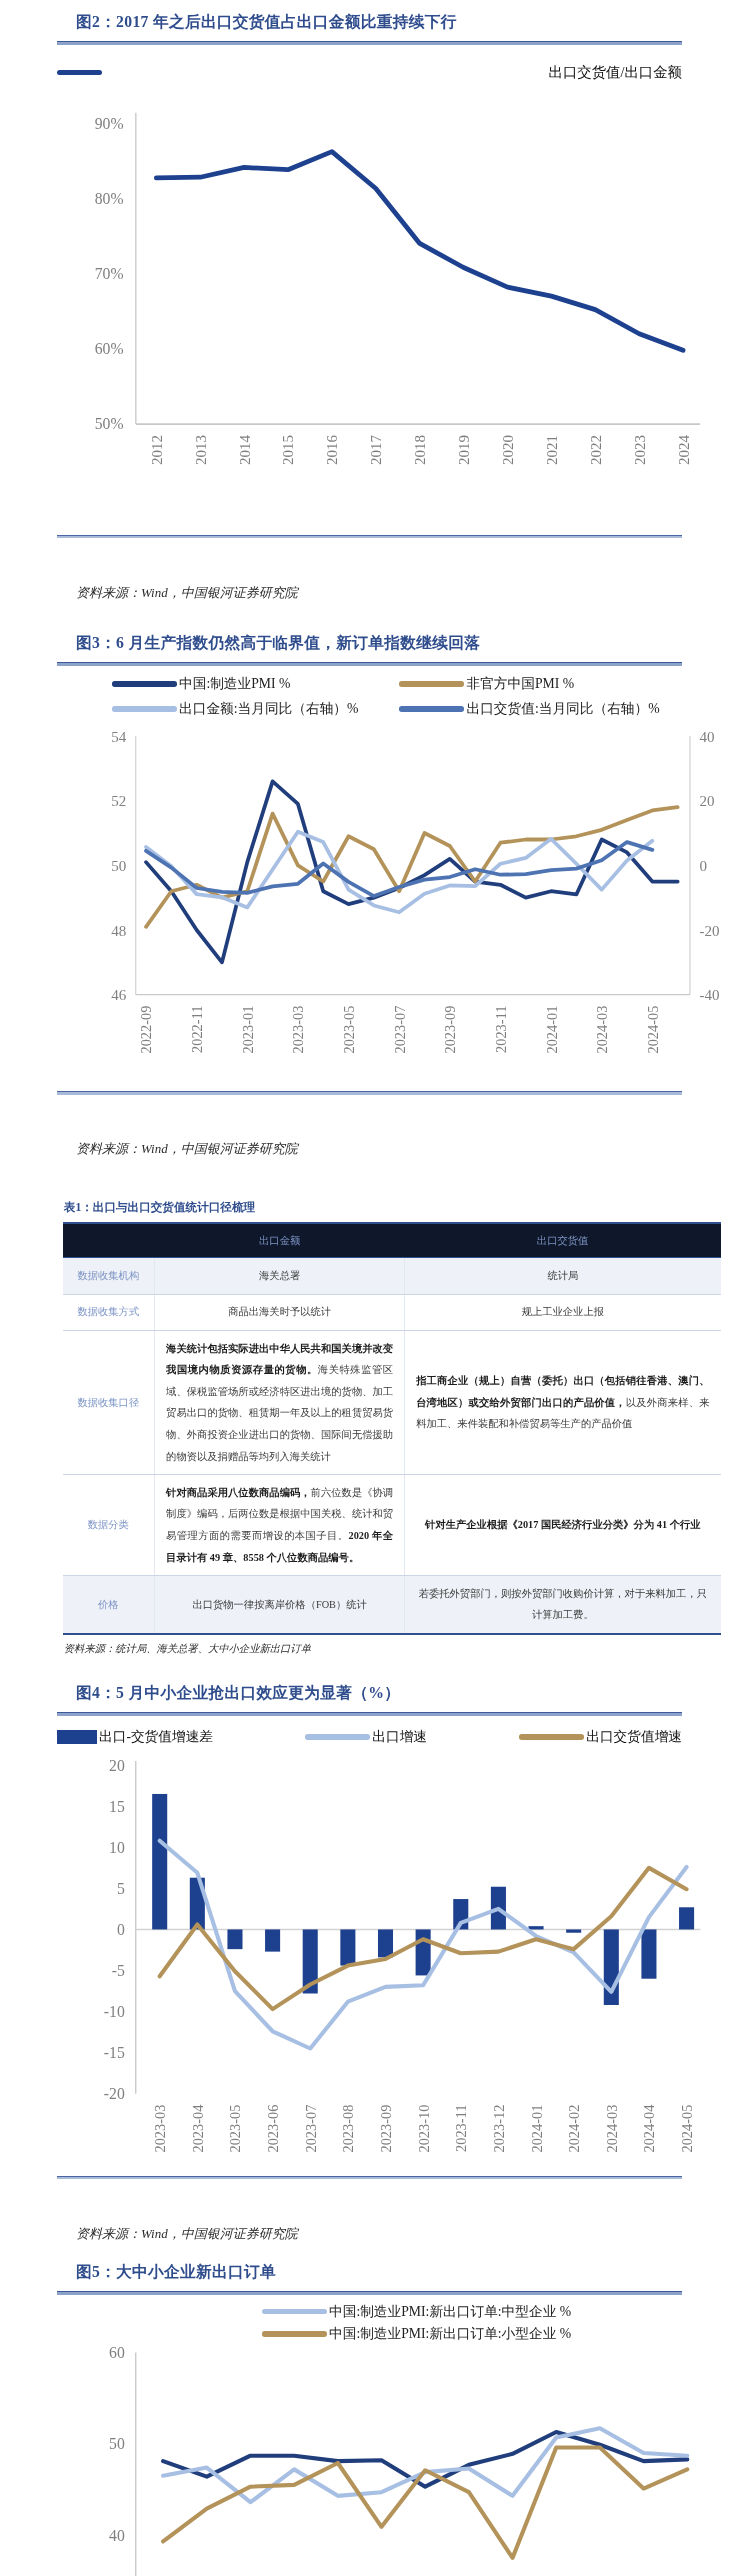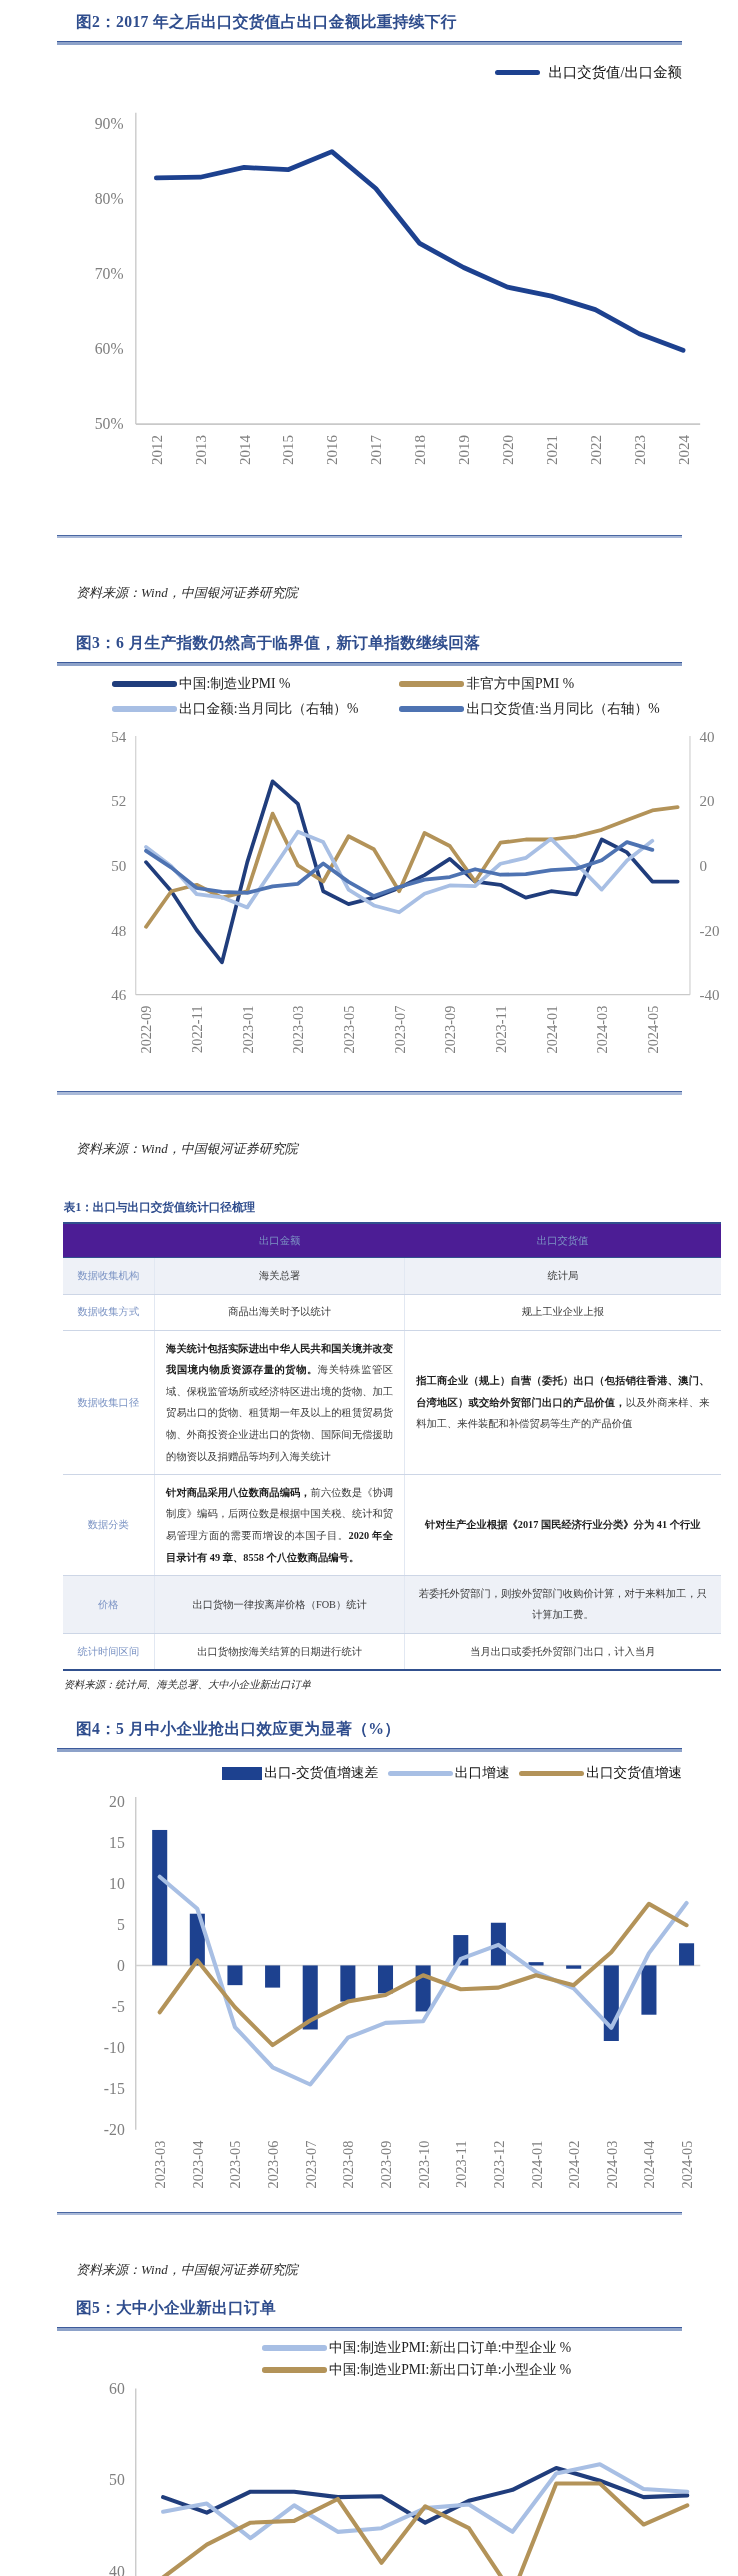--- a/index.html
+++ b/index.html
@@ -5,38 +5,38 @@
   html,body{margin:0;padding:0;}
   body{width:739px;height:2576px;overflow:hidden;background:#ffffff;
        font-family:"Liberation Serif","DejaVu Serif",serif;color:#222;}
   .page{width:739px;height:2576px;position:relative;}
   section{padding:0 57px;}
   h2.figtitle{margin:0;padding:12.3px 19px 0 19px;font-size:15.7px;font-weight:700;color:#2f4d8d;letter-spacing:0.3px;}
   .rule{height:2.7px;margin-top:8.2px;background:#8da2c9;border-top:1.4px solid #3d5b9b;}
   .rule.thin{height:2.1px;margin-top:6.8px;border-top:1.4px solid #4a67a3;background:#a9b9d8;}
   .source{font-style:italic;font-size:13px;color:#2b2b2b;padding:5.5px 19px 4.1px 19px;margin-top:40px;}
   .legend{display:flex;align-items:center;gap:8.2px;font-size:14.4px;color:#111;}
-  .legend.center{justify-content:flex-end;font-family:Liberation Serif, serif;}
+  .legend.center{justify-content:space-between;font-family:Liberation Serif, serif;}
   .legend-grid{display:grid;grid-template-columns:auto auto;justify-content:start;
                column-gap:41px;row-gap:6.8px;padding:9.6px 0 2.7px 55px;font-size:13.7px;}
   .legend-rows{display:flex;flex-direction:column;gap:4.1px;padding:8.2px 0 0 205px;font-size:13.7px;}
   .litem{display:flex;align-items:center;gap:2px;white-space:nowrap;}
   .sw{display:inline-block;border-radius:2.7px;}
   .sw.line{width:65px;height:5.5px;}
   .sw.line.short{width:45px;}
   .sw.bar{width:40px;height:13.7px;border-radius:0;}
   .chartbox{width:586px;}
   .chartbox svg{display:block;}
   
   .tbl-title{margin:38px 0 6.8px 0;font-size:11.6px;font-weight:700;color:#2f4d8d;padding:0 6.8px;}
   table.meta{width:658px;margin:0 0 0 5.5px;border-collapse:collapse;table-layout:fixed;
              border-top:2.1px solid #31508e;border-bottom:2.1px solid #31508e;font-size:10.3px;}
   table.meta col.c0{width:14%;} table.meta col.c1{width:38%;} table.meta col.c2{width:48%;}
   table.meta thead th{font-weight:400;color:#7d95c5;font-size:10.3px;height:31.5px;
-             border-bottom:1.4px solid #31508e;background:#4c1d95;}
+             border-bottom:1.4px solid #31508e;background:#0f172a;}
   table.meta td{border-bottom:0.7px solid #cdd6e6;border-left:0.7px solid #e2e8f2;
              padding:6.8px 11px;line-height:2.1;text-align:center;vertical-align:middle;color:#3a3a3a;}
   table.meta td:first-child{border-left:none;color:#7d95c5;}
   table.meta tr.shade td{background:#eef1f7;}
   table.meta td.just{text-align:justify;}
   table.meta .b{font-weight:700;color:#1d1d1d;}
   .tbl-source{font-style:italic;font-size:10.3px;color:#2b2b2b;padding:6.8px 6.8px;}
   .tick{font-family:"Liberation Serif","DejaVu Serif",serif;}
 </style>
 </head>
@@ -170,25 +170,20 @@
         </tr>
         <tr>
           <td>数据分类</td>
           <td class="just"><span class="b">针对商品采用八位数商品编码，</span><span>前六位数是《协调制度》编码，后两位数是根据中国关税、统计和贸易管理方面的需要而增设的本国子目。</span><span class="b">2020 年全目录计有 49 章、8558 个八位数商品编号。</span></td>
           <td><span class="b">针对生产企业根据《2017 国民经济行业分类》分为 41 个行业</span></td>
         </tr>
         <tr class="shade">
           <td>价格</td>
           <td>出口货物一律按离岸价格（FOB）统计</td>
           <td>若委托外贸部门，则按外贸部门收购价计算，对于来料加工，只计算加工费。</td>
-        </tr>
-        <tr>
-          <td>统计时间区间</td>
-          <td>出口货物按海关结算的日期进行统计</td>
-          <td>当月出口或委托外贸部门出口，计入当月</td>
         </tr>
       </tbody>
     </table>
     <div class="tbl-source">资料来源：统计局、海关总署、大中小企业新出口订单</div>
   </section>
 
   <section>
     <h2 class="figtitle" style="padding-top:20.5px;">图4：5 月中小企业抢出口效应更为显著（%）</h2>
     <div class="rule"></div>
     <div class="legend center" style="padding-top:12.3px;gap:9.6px;font-size:13.7px;">

